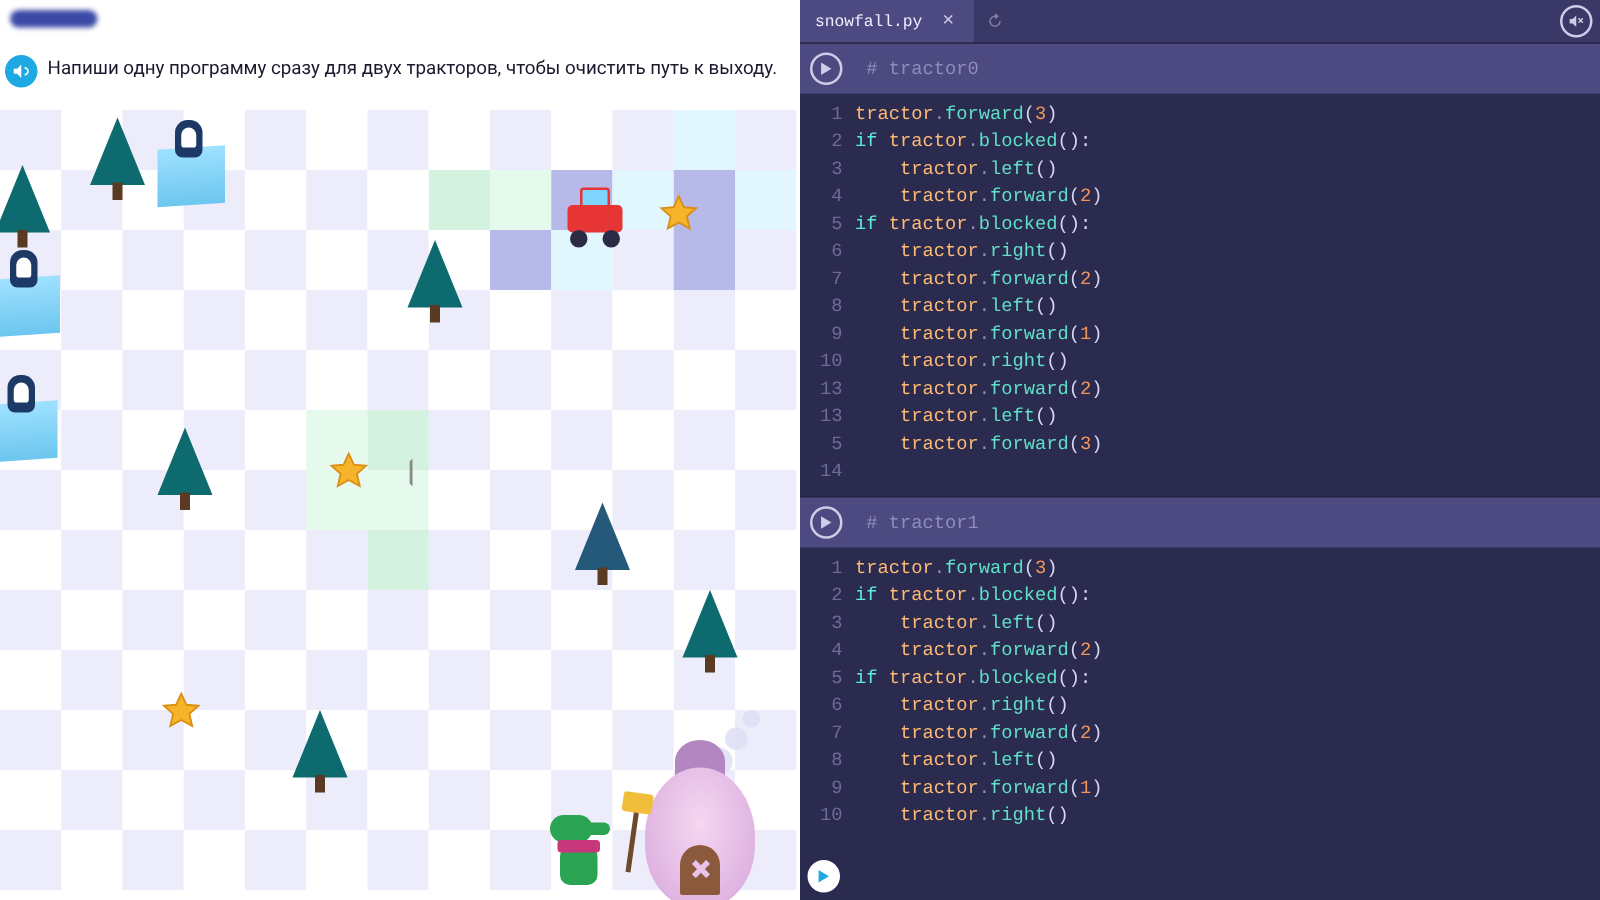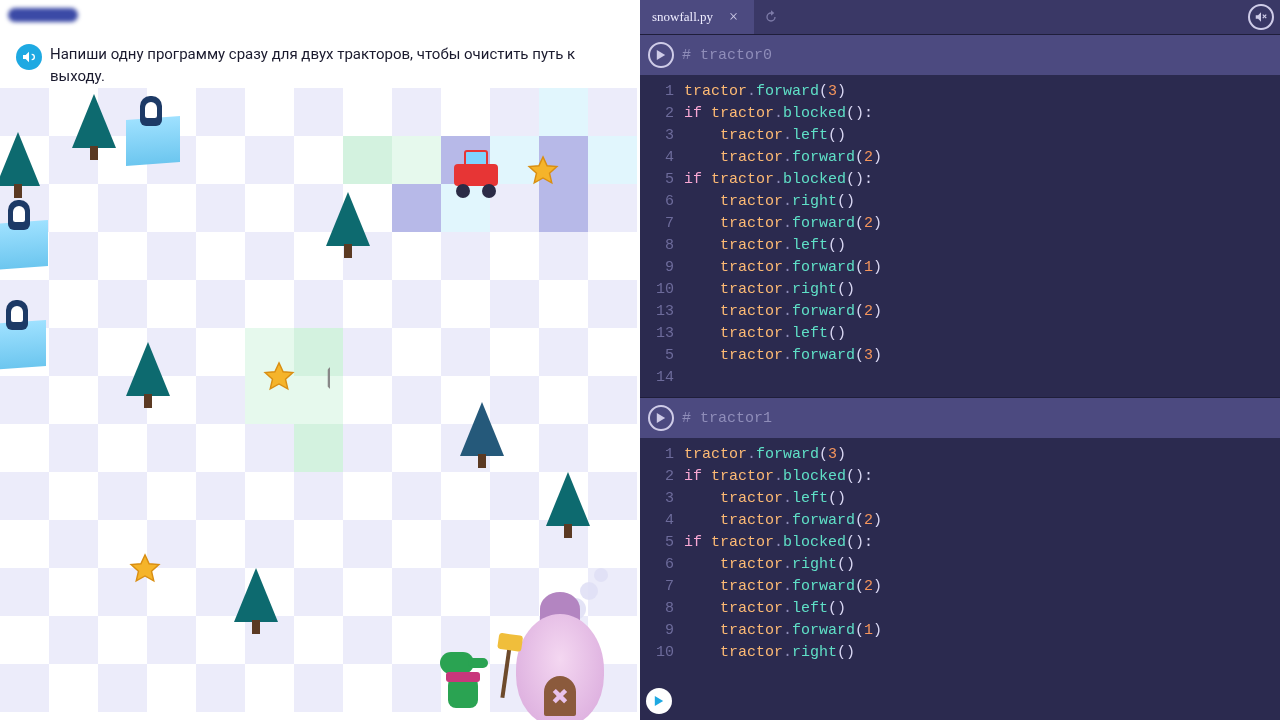--- a/index.html
+++ b/index.html
@@ -2,21 +2,21 @@
 <html><head>
 <meta charset="utf-8">
 <style>
   * { box-sizing: border-box; margin: 0; padding: 0; }
   html, body { width: 1280px; height: 720px; overflow: hidden; font-family: -apple-system, "Segoe UI", Roboto, Arial, sans-serif; }
   body { display: flex; }
 
   
   .game-pane { width: 640px; height: 720px; position: relative; background: #fff; }
   .top-blur { position: absolute; top: 8px; left: 8px; width: 70px; height: 14px; background: #3b4aa6; border-radius: 8px; filter: blur(2px); }
-  .task-bar { position: absolute; top: 44px; left: 16px; right: 0; display: flex; align-items: flex-start; gap: 8px; padding-right: 10px; }
+  .task-bar { position: absolute; top: 44px; left: 4px; right: 0; display: flex; align-items: flex-start; gap: 8px; padding-right: 10px; }
   .sound-btn { width: 26px; height: 26px; border-radius: 50%; background: #1ea9e2; display: flex; align-items: center; justify-content: center; flex-shrink: 0; }
   .sound-btn svg { width: 16px; height: 16px; }
   .task-text { color: #1a1a2e; font-size: 15px; line-height: 1.45; }
 
   .board { position: absolute; top: 88px; left: 0; width: 640px; height: 632px; }
   .row { display: flex; height: 48px; }
   .cell { width: 49px; height: 48px; }
   .cA { background: #ececfa; }
   .cB { background: #ffffff; }
   .cC { background: #d3f2df; }
@@ -66,36 +66,36 @@
   .croc .broom::after{content:""; position:absolute; top:-12px; left:-10px; width:24px; height:16px; background:#f0be3b; border-radius:3px;}
 
   .path { position:absolute; inset:0; pointer-events:none; }
   .path path { stroke:#3c3c7a; stroke-width:6; fill:none; stroke-linecap:round; stroke-linejoin:round; }
 
   .pencil-cursor { position:absolute; width:16px; height:16px; transform: rotate(-45deg); }
   .pencil-cursor::before{content:""; position:absolute; inset:0; background:#888; clip-path: polygon(0 100%, 100% 0, 80% 0, 0 80%);}
 
   
   .editor-pane { width: 640px; height: 720px; background: #2b2a4f; display:flex; flex-direction:column; color:#cfcce8; font-family: "SFMono-Regular", Consolas, "Liberation Mono", Menlo, monospace; }
-  .tabs { height: 34px; background: #3a3866; display:flex; align-items:stretch; position:relative;font-family:Liberation Serif, serif; }
+  .tabs { height: 34px; background: #3a3866; display:flex; align-items:stretch; position:relative; }
   .tab { display:flex; align-items:center; gap:12px; padding:0 12px; background:#4c4a80; color:#efedff; font-size:13px; position:relative;}
   .tab .close { color:#cfcce8; font-size:16px; padding:0 4px;}
   .undo { width:34px; display:flex; align-items:center; justify-content:center; color:#7d7ba8;}
   .mute { position:absolute; right:6px; top:4px; width:26px; height:26px; border:2px solid #cfcce8; border-radius:50%; display:flex; align-items:center; justify-content:center; }
   .mute svg{width:14px;height:14px;}
 
   .code-block { border-top:1px solid #1f1e3a; }
-  .code-header { height:40px; background:#4c4a80; display:flex; align-items:center; padding-left:8px; gap:8px; }
+  .code-header { height:40px; background:#4c4a80; display:flex; align-items:center; padding-left:8px; gap:19px; }
   .play { width:26px; height:26px; border:2px solid #cfcce8; border-radius:50%; display:flex; align-items:center; justify-content:center; cursor:pointer;}
   .play svg{width:10px;height:12px;}
   .comment { color:#8f8db9; font-size:15px; }
   .code-body { display:flex; font-size:15px; line-height:22px; padding:6px 0 8px 0; }
   .gutter { width:44px; text-align:right; padding-right:10px; color:#6d6b9b; user-select:none;}
   .lines { flex:1; padding-right:10px; white-space:pre; }
-  .kw { color:#f9a8d4; }      
+  .kw { color:#5eead4; }      
   .obj { color:#fdba74; }     
   .dot { color:#8f8db9; }
   .fn  { color:#5fe0c7; }
   .paren { color:#d8d6f2; }
   .num { color:#f5955c; }
   .colon { color:#d8d6f2; }
 
   .small-play { position:absolute; left:6px; bottom:6px; width:26px; height:26px; border-radius:50%; background:#fff; display:flex; align-items:center; justify-content:center; }
   .small-play svg{width:10px;height:12px;}
   .editor-rel{position:relative; flex:1;}

